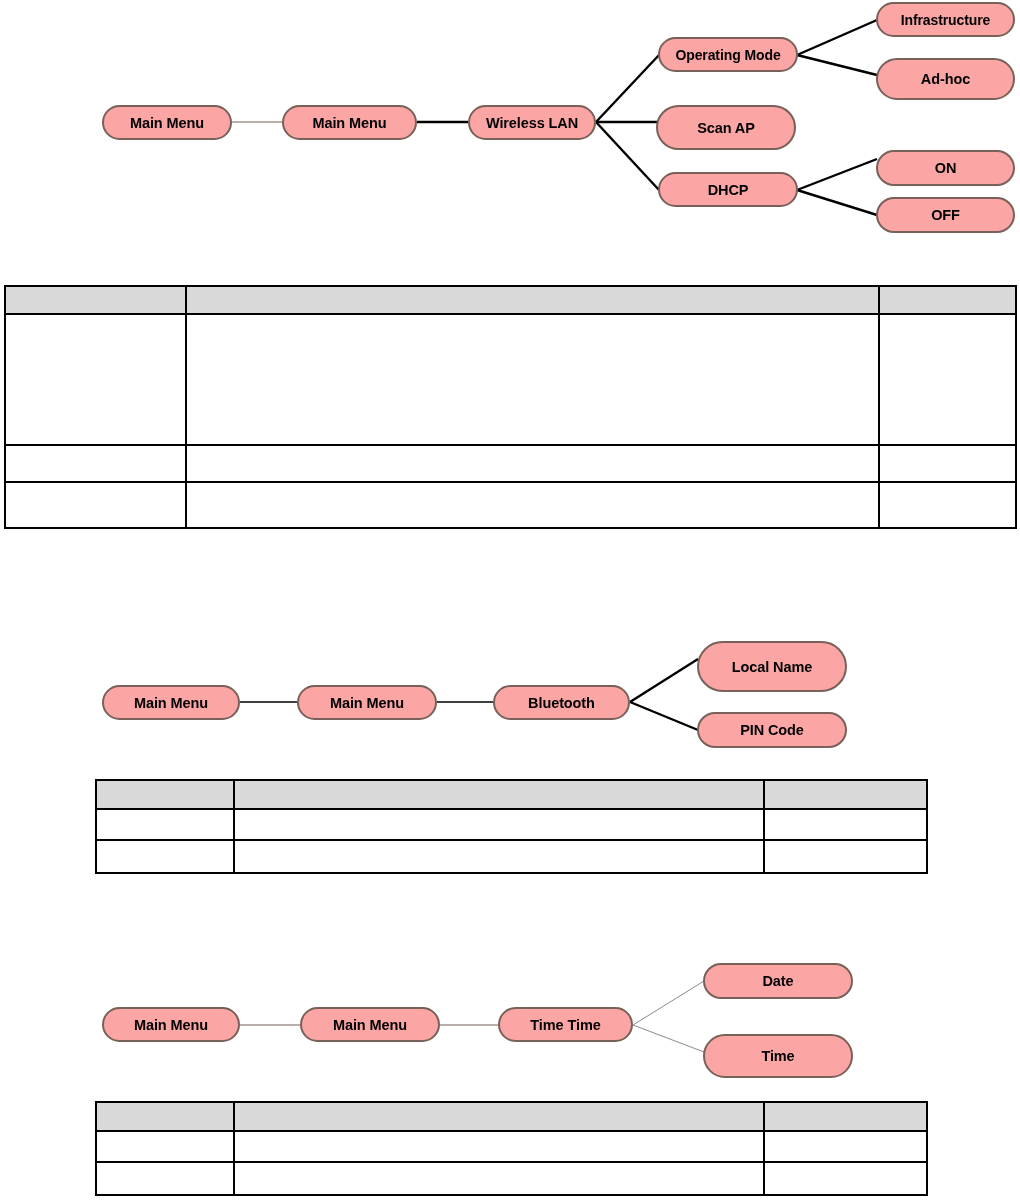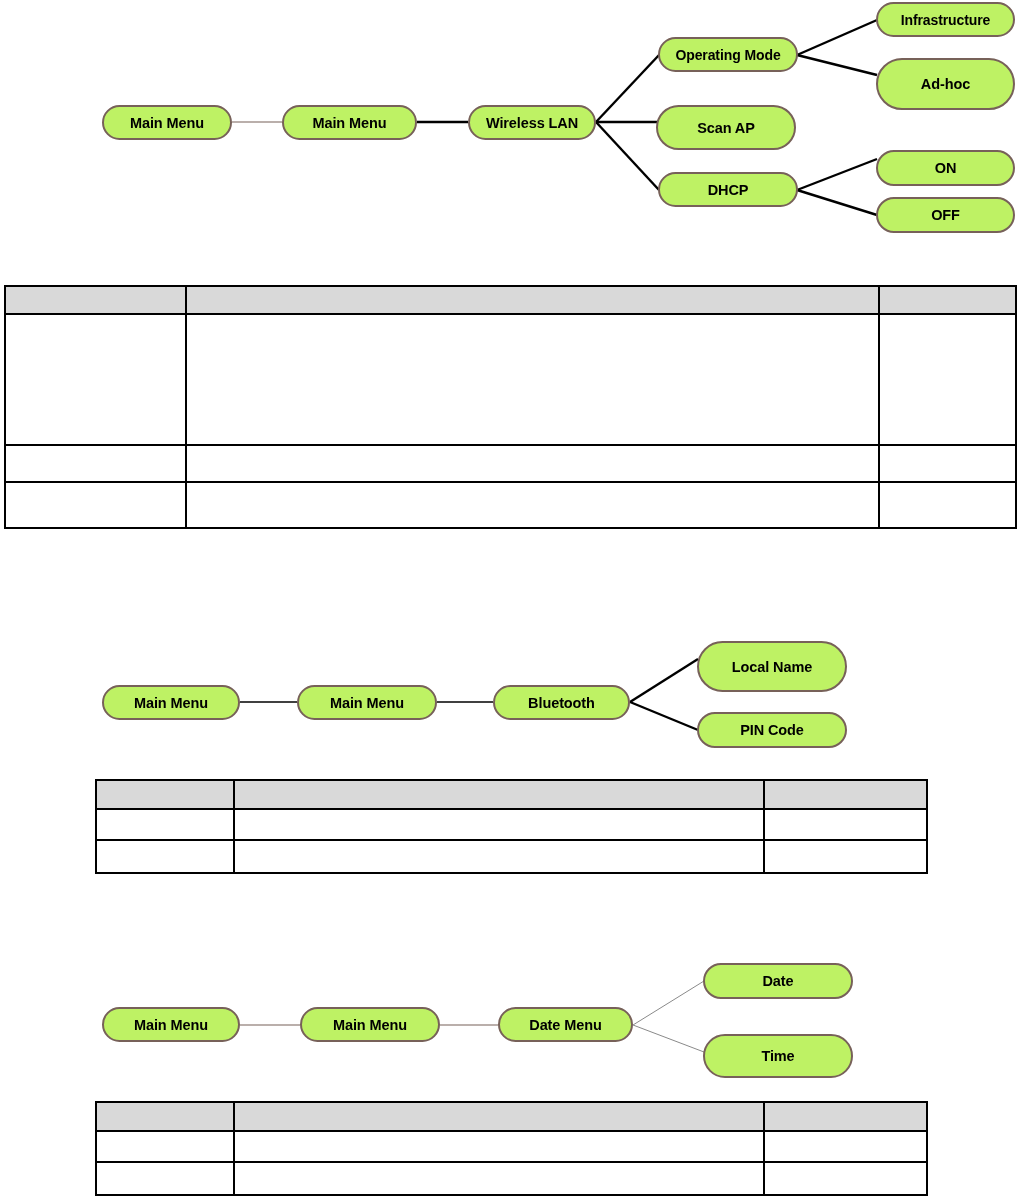--- a/index.html
+++ b/index.html
@@ -23,21 +23,21 @@
   svg.edges {
     position: absolute;
     left: 0; top: 0;
     width: 1020px;
     height: 1201px;
     pointer-events: none;
   }
   .node {
     position: absolute;
     box-sizing: border-box;
-    background: #bef264;
+    background: #fca5a5;
     border: 2px solid #776159;
     border-radius: 999px;
     display: flex;
     align-items: center;
     justify-content: center;
     color: #000000;
     font-weight: bold;
     font-size: 14.5px;
     letter-spacing: -0.1px;
     white-space: nowrap;
@@ -98,21 +98,21 @@
   <div class="node" style="left:468px; top:105px; width:128px; height:35px;">Wireless LAN</div>
 
   <div class="node wide-label" style="left:658px; top:37px; width:140px; height:35px;">Operating Mode</div>
 
   <div class="node" style="left:656px; top:105px; width:140px; height:45px;">Scan AP</div>
 
   <div class="node" style="left:658px; top:172px; width:140px; height:35px;">DHCP</div>
 
   <div class="node wide-label" style="left:876px; top:2px; width:139px; height:35px;">Infrastructure</div>
 
-  <div class="node" style="left:876px; top:58px; width:139px; height:52px;">Ad-hoc</div>
+  <div class="node" style="left:876px; top:58px; width:139px; height:42px;">Ad-hoc</div>
 
   <div class="node" style="left:876px; top:150px; width:139px; height:36px;">ON</div>
 
   <div class="node" style="left:876px; top:197px; width:139px; height:36px;">OFF</div>
 
   <table class="grid" style="left:4px; top:285px; width:1011px;">
     <colgroup>
       <col style="width:181px;">
       <col style="width:693px;">
       <col style="width:137px;">
@@ -177,21 +177,21 @@
         <td></td>
         <td></td>
       </tr>
     </tbody>
   </table>
 
   <div class="node" style="left:102px; top:1007px; width:138px; height:35px;">Main Menu</div>
 
   <div class="node" style="left:300px; top:1007px; width:140px; height:35px;">Main Menu</div>
 
-  <div class="node" style="left:498px; top:1007px; width:135px; height:35px;">Date Menu</div>
+  <div class="node" style="left:498px; top:1007px; width:135px; height:35px;">Time Time</div>
 
   <div class="node" style="left:703px; top:963px; width:150px; height:36px;">Date</div>
 
   <div class="node" style="left:703px; top:1034px; width:150px; height:44px;">Time</div>
 
   <table class="grid" style="left:95px; top:1101px; width:831px;">
     <colgroup>
       <col style="width:138px;">
       <col style="width:530px;">
       <col style="width:163px;">

